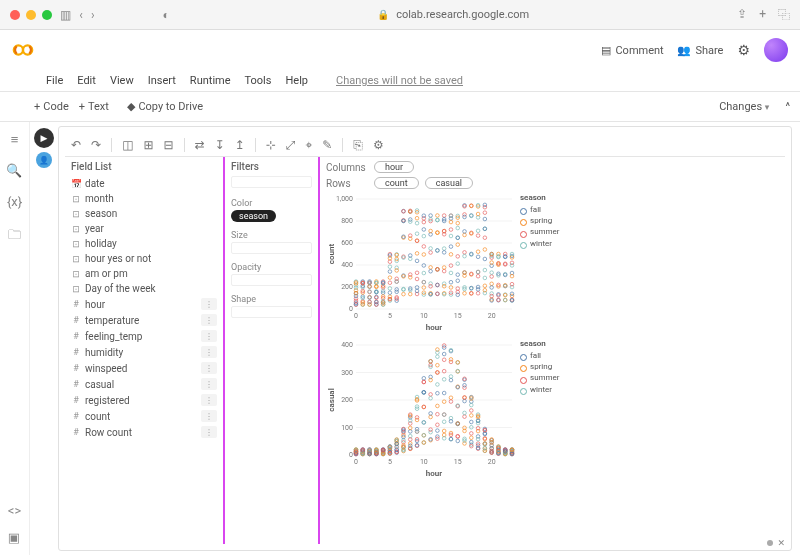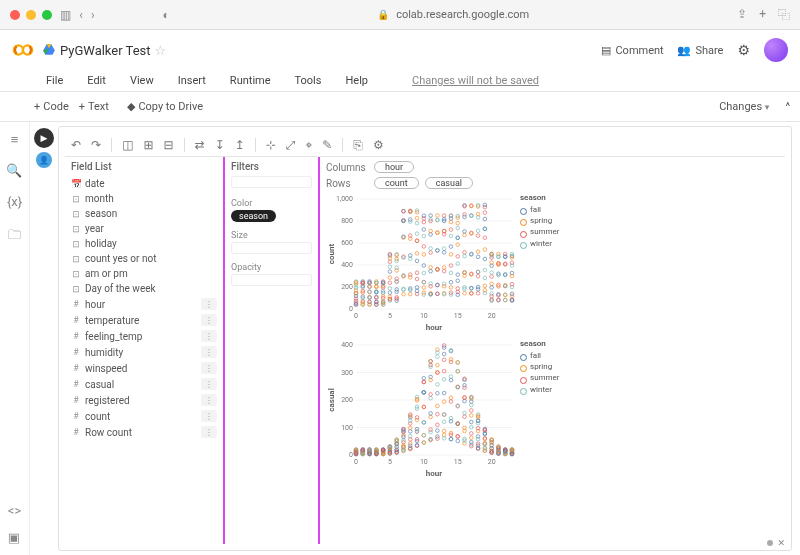--- a/index.html
+++ b/index.html
@@ -22,23 +22,23 @@
 .colab-logo { width: 22px; height: 22px; }
 .colab-logo svg { width: 100%; height: 100%; }
 .doc-title { font-size: 13px; font-weight: 400; display: flex; align-items: center; gap: 4px; }
 .drive-icon { width: 14px; height: 14px; }
 .star { color: #bbb; font-size: 13px; }
 .header-right { margin-left: auto; display: flex; align-items: center; gap: 14px; }
 .hr-btn { display: flex; align-items: center; gap: 4px; font-size: 11px; color: #555; cursor: pointer; }
 .avatar { width: 24px; height: 24px; border-radius: 50%; background: radial-gradient(circle at 30% 30%, #c084fc, #7c3aed); }
 
 
-.menu-bar { height: 22px; display: flex; align-items: center; padding-left: 46px; gap: 24px; font-size: 11px; color: #444; border-bottom: 1px solid #e5e5e5; }
+.menu-bar { height: 22px; display: flex; align-items: center; padding-left: 46px; gap: 14px; font-size: 11px; color: #444; border-bottom: 1px solid #e5e5e5; }
 .menu-item { cursor: pointer; }
-.menu-hint { color: #888; text-decoration: underline; margin-left: 20px; }
+.menu-hint { color: #888; text-decoration: underline; margin-left: 14px; }
 
 
 .toolbar { height: 30px; display: flex; align-items: center; padding: 0 10px 0 34px; gap: 10px; font-size: 11px; color: #555; border-bottom: 1px solid #e5e5e5; }
 .tool-btn { display: flex; align-items: center; gap: 3px; cursor: pointer; }
 .tool-right { margin-left: auto; display: flex; align-items: center; gap: 8px; }
 .connect { padding: 2px 8px; }
 .chev { font-size: 9px; color: #888; }
 
 
 .main { display: flex; height: calc(555px - 30px - 40px - 22px - 30px); }
@@ -120,29 +120,20 @@
 
 <div class="colab-header">
   <div class="colab-logo">
     <svg viewBox="0 0 24 24">
         <circle cx="7" cy="12" r="5" fill="none" stroke="#f9ab00" stroke-width="2.5"></circle>
         <circle cx="17" cy="12" r="5" fill="none" stroke="#f9ab00" stroke-width="2.5"></circle>
         <path d="M5 8 A6 6 0 0 0 5 16" fill="none" stroke="#e8710a" stroke-width="2.5"></path>
         <path d="M19 8 A6 6 0 0 1 19 16" fill="none" stroke="#e8710a" stroke-width="2.5"></path>
       </svg>
   </div>
-  <div class="doc-title">
-    <svg class="drive-icon" viewBox="0 0 24 24">
-        <path d="M8 2 L16 2 L22 13 L18 20 L6 20 L2 13 Z" fill="#4285f4"></path>
-        <path d="M8 2 L16 2 L12 9 Z" fill="#fbbc04"></path>
-        <path d="M2 13 L6 20 L12 9 Z" fill="#34a853"></path>
-      </svg>
-    <span>PyGWalker Test</span>
-    <span class="star">☆</span>
-  </div>
   <div class="header-right">
     <div class="hr-btn">
       <span>▤</span>
       <span>Comment</span>
     </div>
     <div class="hr-btn">
       <span>👥</span>
       <span>Share</span>
     </div>
     <span style="font-size:14px;color:#555;cursor:pointer">⚙</span>
@@ -245,21 +236,21 @@
               <div class="field-item">
                 <span class="ft">⊡</span>
                 <span>year</span>
               </div>
               <div class="field-item">
                 <span class="ft">⊡</span>
                 <span>holiday</span>
               </div>
               <div class="field-item">
                 <span class="ft">⊡</span>
-                <span>count yes or not</span>
+                <span>hour yes or not</span>
               </div>
               <div class="field-item">
                 <span class="ft">⊡</span>
                 <span>am or pm</span>
               </div>
               <div class="field-item">
                 <span class="ft">⊡</span>
                 <span>Day of the week</span>
               </div>
             </div>
@@ -319,20 +310,24 @@
           <div class="shelf">
             <div class="shelf-label">Color</div>
             <span class="pill">season</span>
           </div>
           <div class="shelf">
             <div class="shelf-label">Size</div>
             <div class="shelf-empty"></div>
           </div>
           <div class="shelf">
             <div class="shelf-label">Opacity</div>
+            <div class="shelf-empty"></div>
+          </div>
+          <div class="shelf">
+            <div class="shelf-label">Shape</div>
             <div class="shelf-empty"></div>
           </div>
         </div>
 
         <div class="encodings">
           <div class="enc-row">
             <span class="enc-label">Columns</span>
             <span class="chip">hour</span>
           </div>
           <div class="enc-row">

